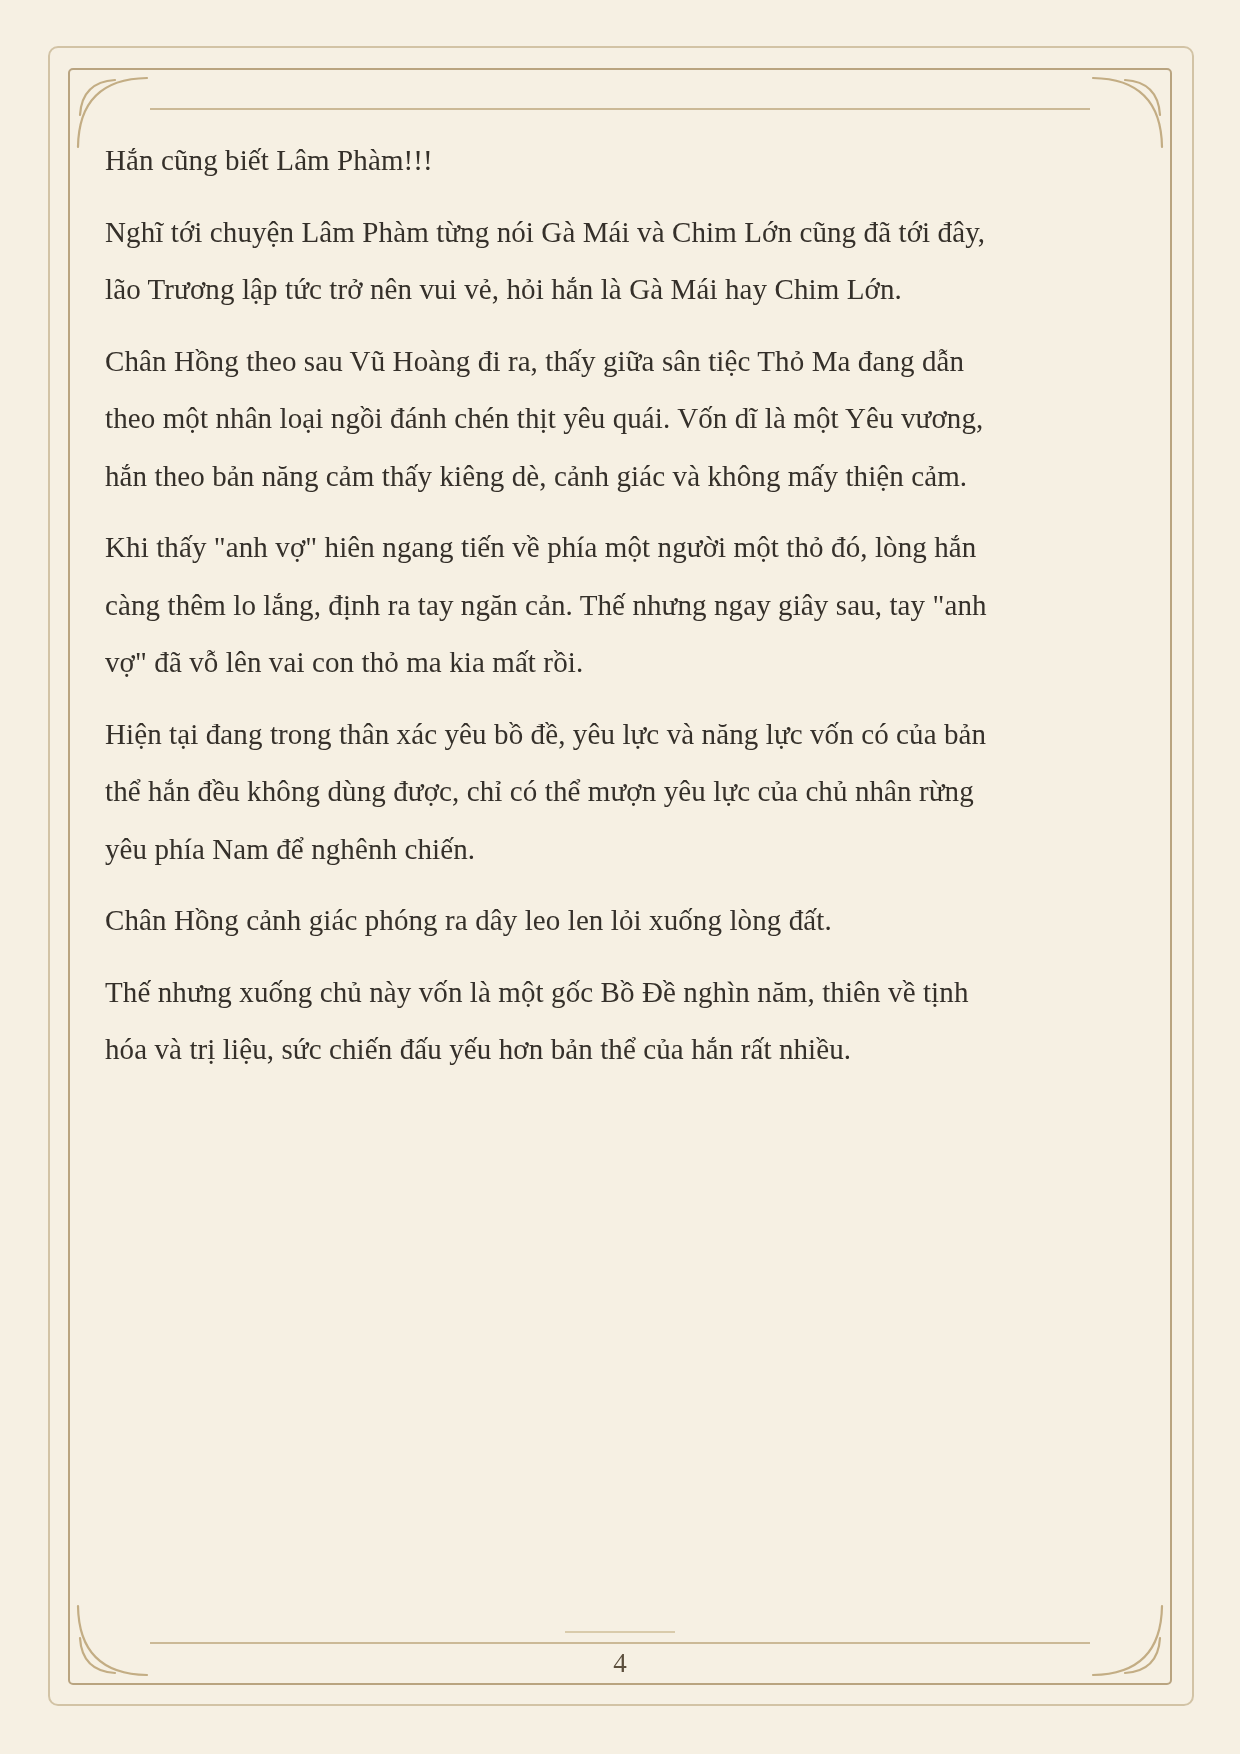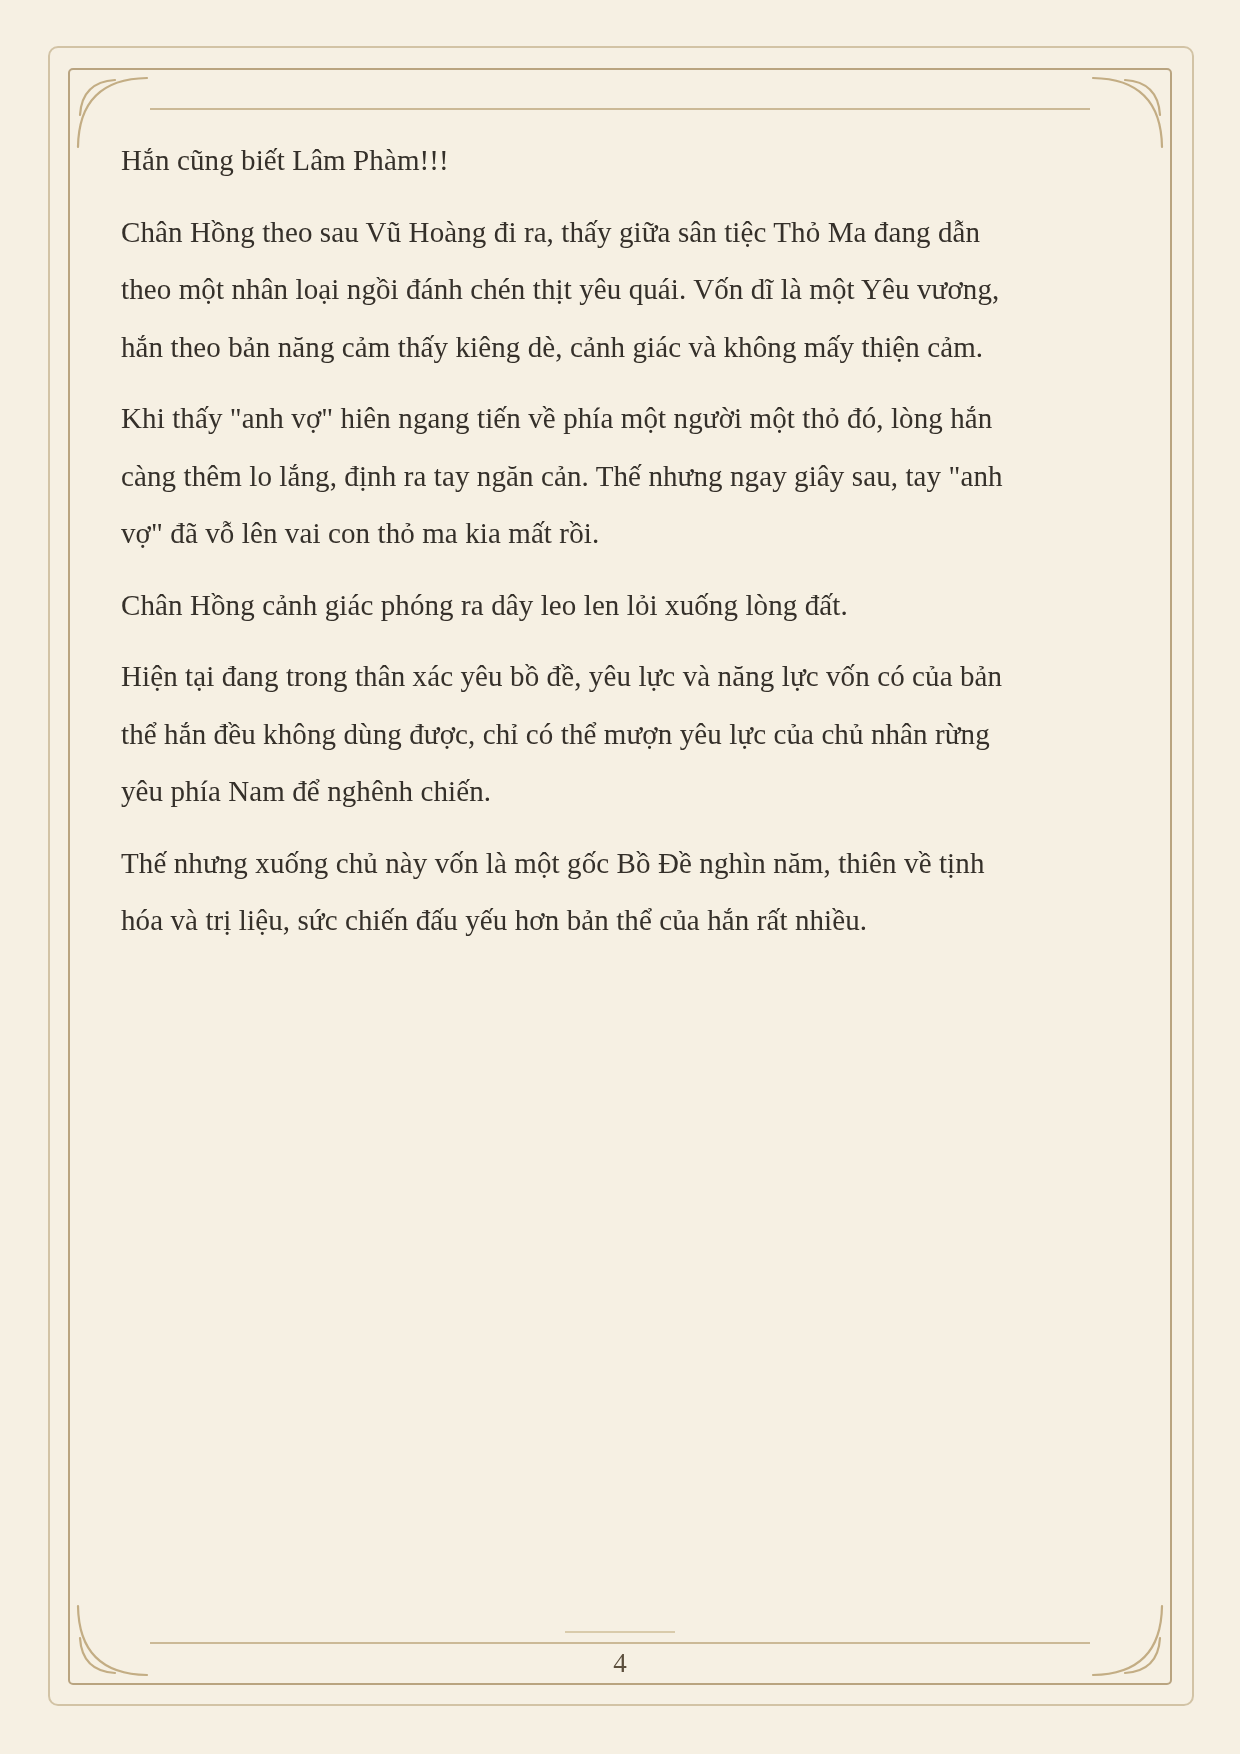--- a/index.html
+++ b/index.html
@@ -52,21 +52,21 @@
   .rule.top { top: 108px; }
   .rule.bottom { top: 1642px; }
   .footer-ornament {
     position: absolute;
     left: 565px; top: 1631px;
     width: 110px; height: 2px;
     background: var(--ornament, #d9cbab);
   }
   .body-text {
     position: absolute;
-    left: 121px; top: 132px;
+    left: 105px; top: 132px;
     width: 1010px;
   }
   .para {
     margin: 0 0 14px 0;
     font-size: 29px;
     line-height: 57.5px;
     color: var(--text, #35302a);
     white-space: pre;
     letter-spacing: 0.1px;
   }
@@ -102,27 +102,29 @@
   <path d="M 77,8 Q 9,9 8,77"></path>
   <path d="M 45,10 Q 12,12 10,45"></path>
 </svg>
 
 <div class="rule top"></div>
 <div class="rule bottom"></div>
 <div class="footer-ornament"></div>
 
 <main class="body-text">
     <p class="para">Hắn cũng biết Lâm Phàm!!!</p>
+    <p class="para">Nghĩ tới chuyện Lâm Phàm từng nói Gà Mái và Chim Lớn cũng đã tới đây,
+lão Trương lập tức trở nên vui vẻ, hỏi hắn là Gà Mái hay Chim Lớn.</p>
     <p class="para">Chân Hồng theo sau Vũ Hoàng đi ra, thấy giữa sân tiệc Thỏ Ma đang dẫn
 theo một nhân loại ngồi đánh chén thịt yêu quái. Vốn dĩ là một Yêu vương,
 hắn theo bản năng cảm thấy kiêng dè, cảnh giác và không mấy thiện cảm.</p>
     <p class="para">Khi thấy "anh vợ" hiên ngang tiến về phía một người một thỏ đó, lòng hắn
 càng thêm lo lắng, định ra tay ngăn cản. Thế nhưng ngay giây sau, tay "anh
 vợ" đã vỗ lên vai con thỏ ma kia mất rồi.</p>
-    <p class="para">Chân Hồng cảnh giác phóng ra dây leo len lỏi xuống lòng đất.</p>
     <p class="para">Hiện tại đang trong thân xác yêu bồ đề, yêu lực và năng lực vốn có của bản
 thể hắn đều không dùng được, chỉ có thể mượn yêu lực của chủ nhân rừng
 yêu phía Nam để nghênh chiến.</p>
+    <p class="para">Chân Hồng cảnh giác phóng ra dây leo len lỏi xuống lòng đất.</p>
     <p class="para">Thế nhưng xuống chủ này vốn là một gốc Bồ Đề nghìn năm, thiên về tịnh
 hóa và trị liệu, sức chiến đấu yếu hơn bản thể của hắn rất nhiều.</p>
   </main>
 
 <div class="page-number">4</div>
 
 </body></html>

